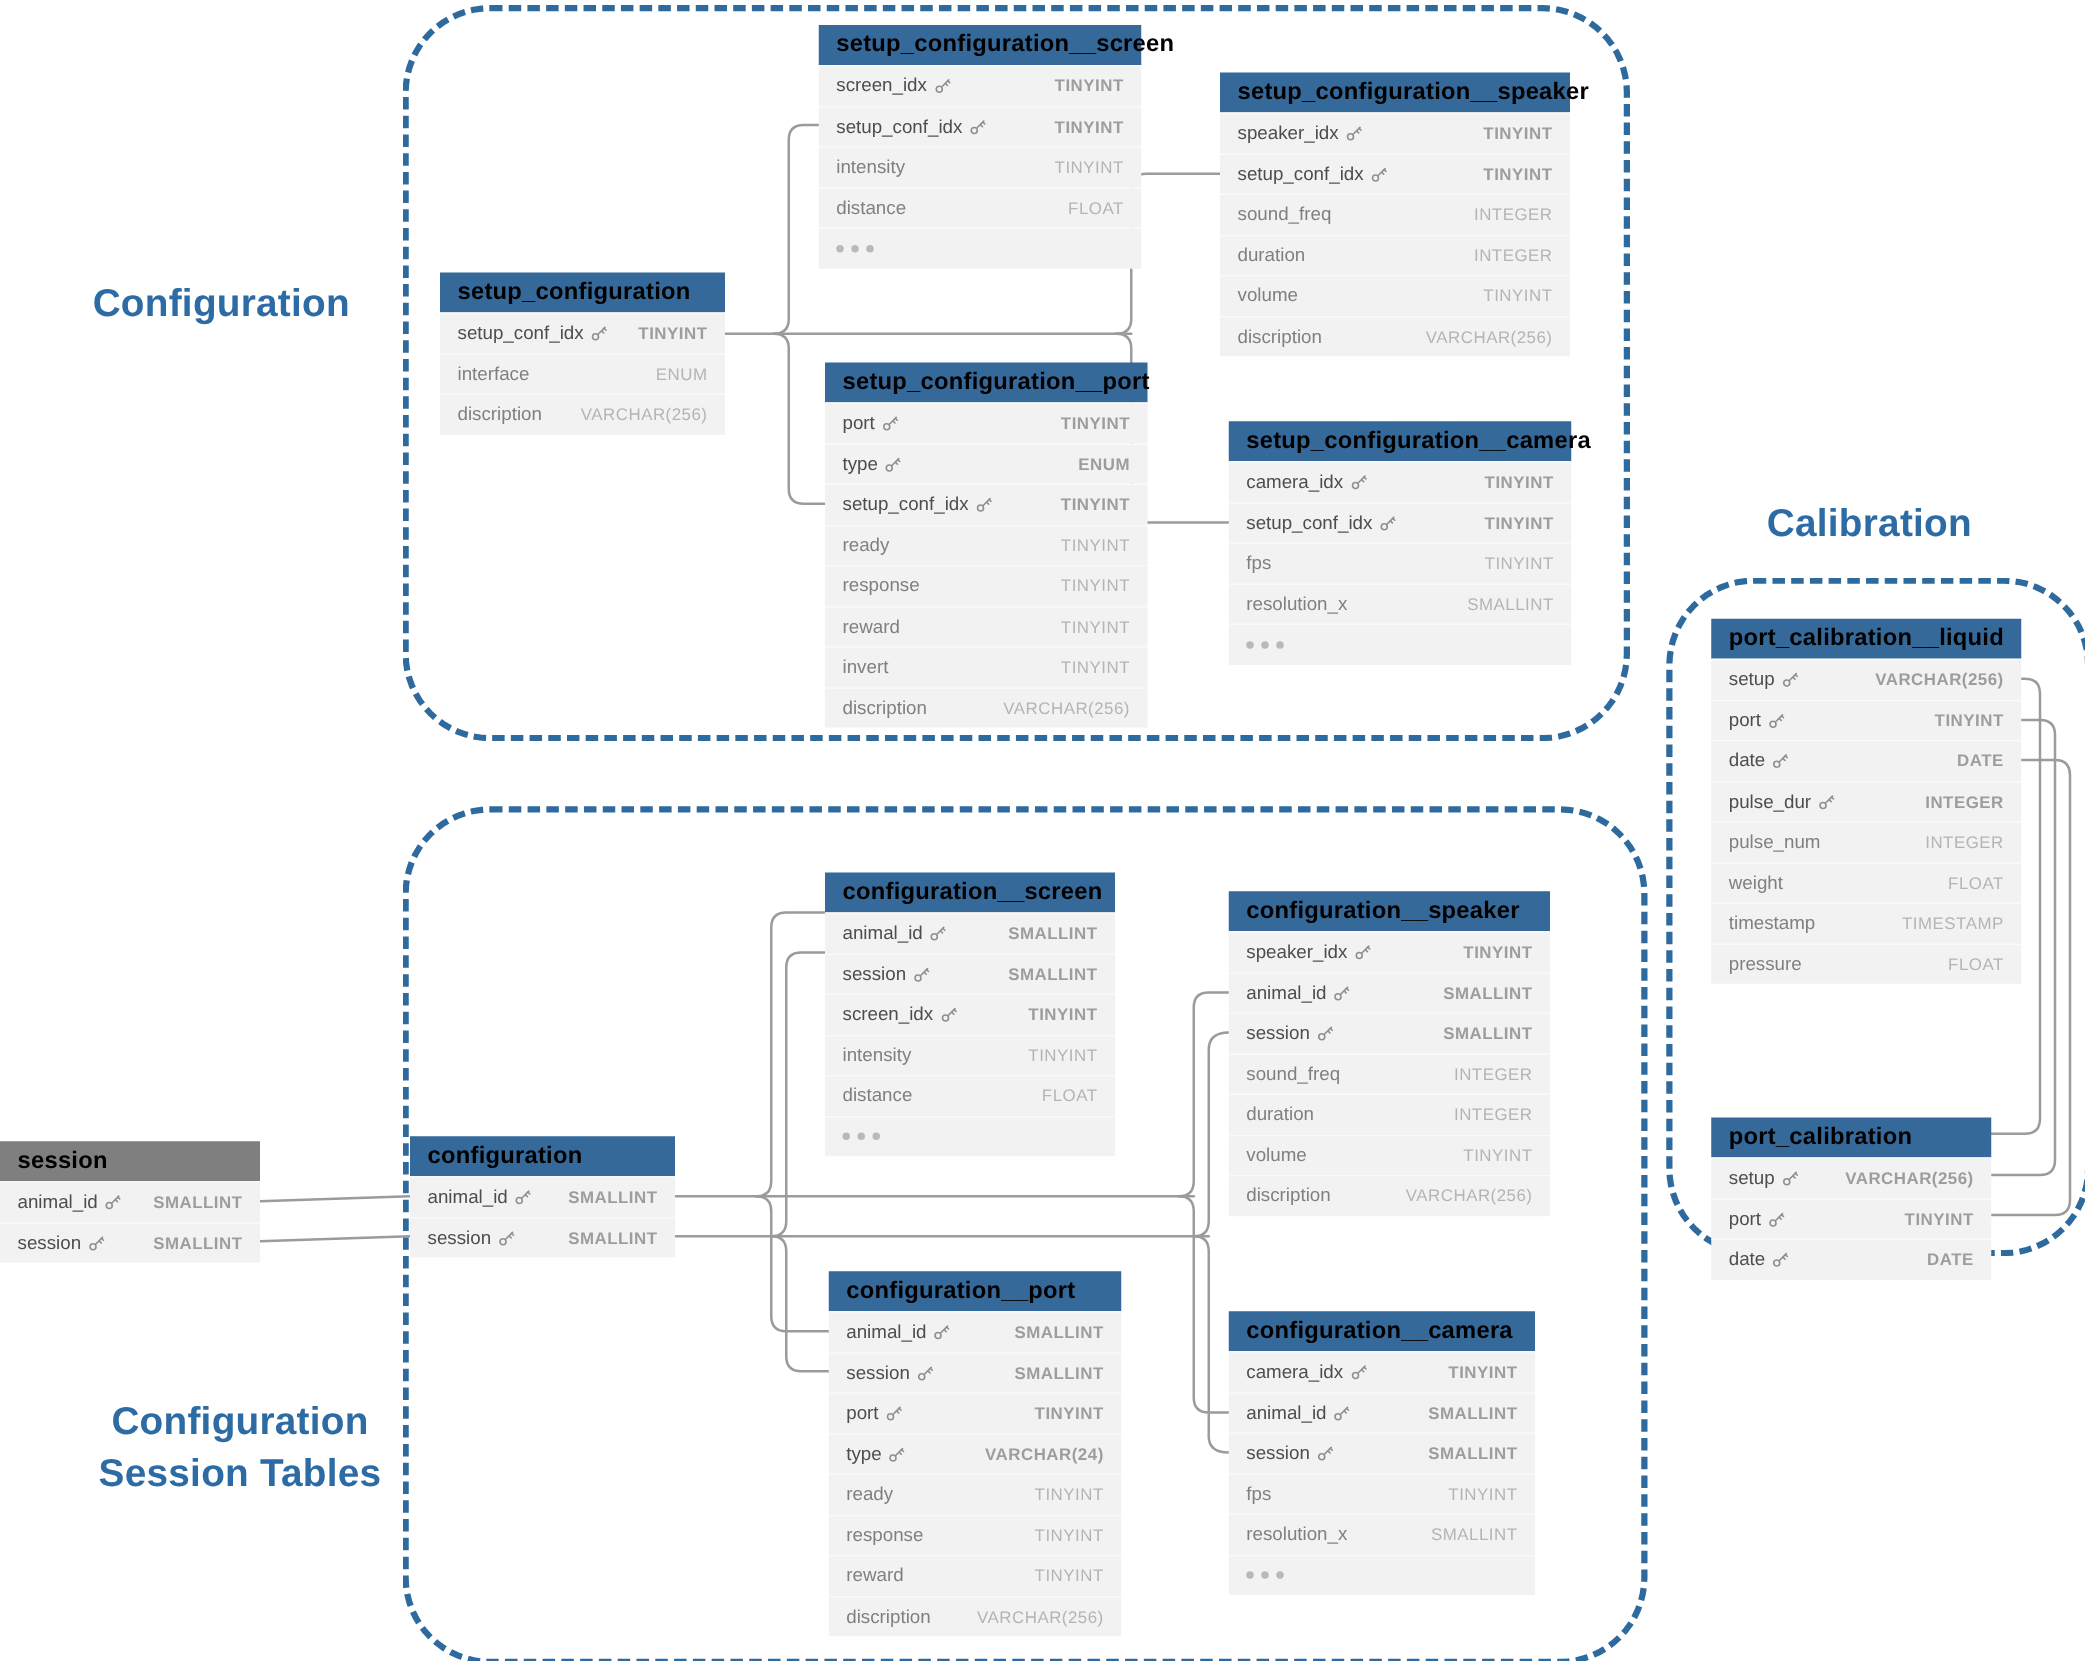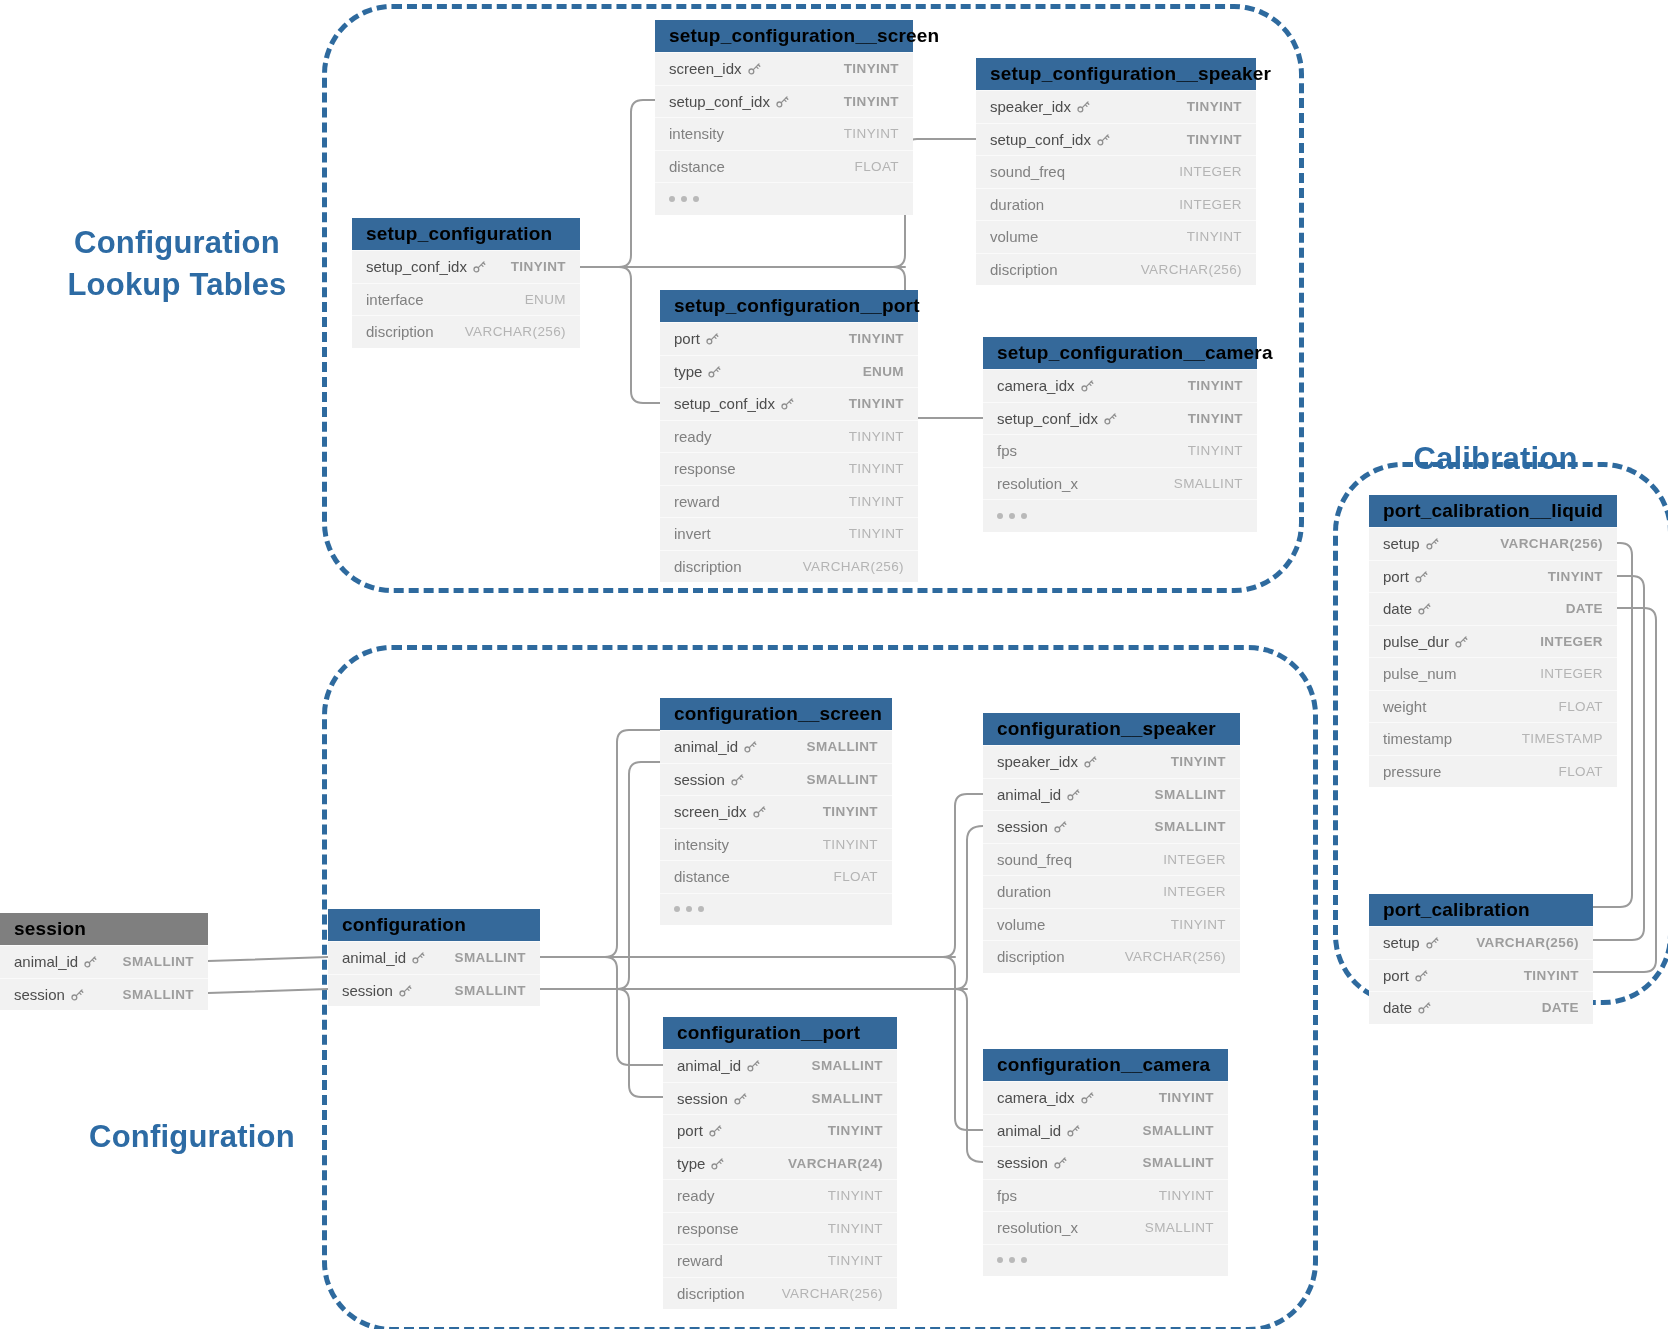--- a/index.html
+++ b/index.html
@@ -20,21 +20,21 @@
   #wires path{stroke:var(--line,#9b9b9b);stroke-width:2;fill:none;stroke-linecap:round;}
   
   .big-heading{
     position:absolute;z-index:3;text-align:center;font-weight:800;
     font-size:31px;line-height:42px;letter-spacing:.2px;color:var(--heading-blue,#2d6ba4);
   }
   .big-heading.gray{color:var(--heading-gray,#6e6e6e);}
   #h-lookup{left:52px;top:222px;width:250px;}
   #h-experiment{left:5px;top:808px;width:195px;}
   #h-session{left:58px;top:1116px;width:268px;}
-  #h-calibration{left:1393px;top:398px;width:205px;margin-top:40px;}
+  #h-calibration{left:1393px;top:398px;width:205px;}
   
   .tbl{position:absolute;z-index:3;}
   .tbl .t-head{
     height:32px;line-height:32px;background:var(--tbl-blue,#35699a);color:#000000;
     font-weight:700;font-size:19px;padding:0 14px;letter-spacing:.2px;
     white-space:nowrap;box-sizing:border-box;
   }
   .tbl.gray-head .t-head{background:var(--tbl-gray,#7f7f7f);}
   .tbl .row{
     height:32.5px;display:flex;align-items:center;justify-content:space-between;
@@ -95,24 +95,24 @@
     <path d="M 983 826 Q 967 826 967 840 V 977 Q 967 989 955 989"></path>
     <path d="M 983 1162 Q 967 1162 967 1149 V 1001 Q 967 989 955 989"></path>
 
     <path d="M 1617 543 H 1620 Q 1632 543 1632 555 V 895 Q 1632 907 1620 907 H 1593"></path>
     <path d="M 1617 576 H 1632 Q 1644 576 1644 588 V 928 Q 1644 940 1632 940 H 1593"></path>
     <path d="M 1617 608 H 1644 Q 1656 608 1656 620 V 960 Q 1656 972 1644 972 H 1593"></path>
   </svg>
 
   <div class="big-heading" id="h-lookup">
     <div>Configuration</div>
-    <div>Lookup Tables</div>
   </div>
   <div class="big-heading" id="h-session">
     <div>Configuration</div>
+    <div>Session Tables</div>
   </div>
   <div class="big-heading" id="h-calibration">
     <div>Calibration</div>
   </div>
 
   <div class="tbl" id="t-setup_configuration__screen">
       <div class="t-head">setup_configuration__screen</div>
       <div class="row key">
         <span class="fname">screen_idx<svg width="13" height="13" viewBox="0 0 13 13" class="key-svg">
             <g fill="none" stroke="#8f8f8f" stroke-width="1.3" stroke-linecap="round">

